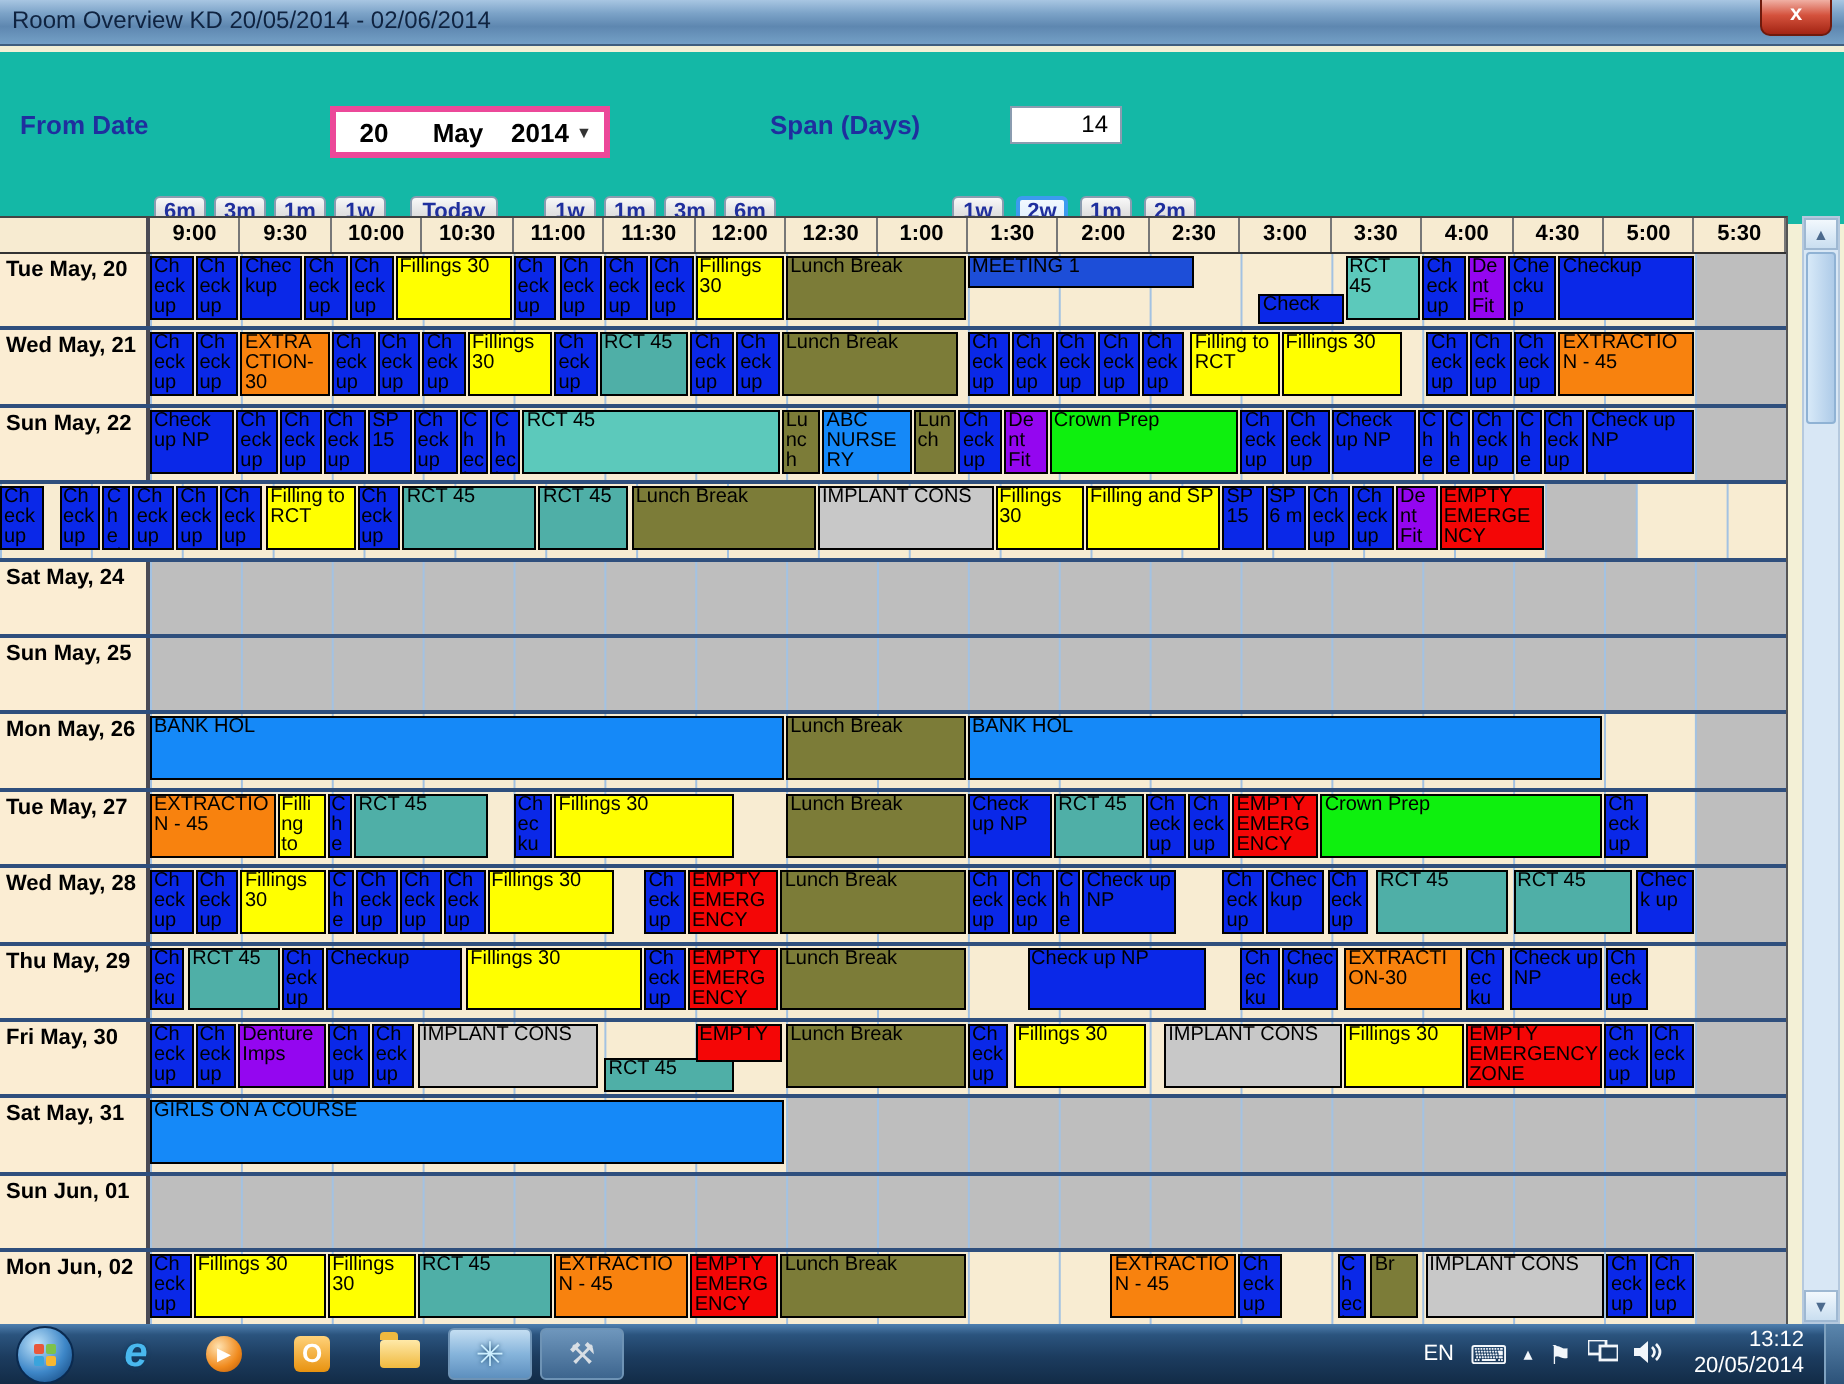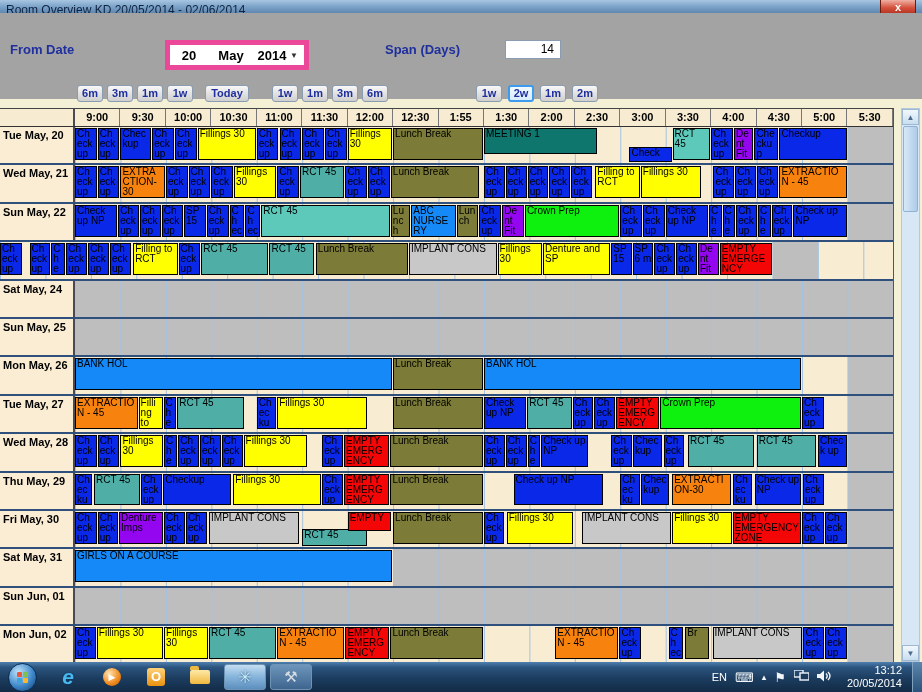--- a/index.html
+++ b/index.html
@@ -10,26 +10,26 @@
   .titlebar{position:absolute;top:0;left:0;width:922px;height:22px;
     background:linear-gradient(180deg,#A8C6E2 0%,#7CA3C8 30%,#5E87B0 60%,#74A0C6 100%);
     border-bottom:1px solid #3F5E7E;}
   .titlebar .title{position:absolute;left:6px;top:3px;font-size:12px;color:#0F2340;}
   .close-btn{position:absolute;top:0;right:6px;width:34px;height:17px;
     background:linear-gradient(#F0B0A4,#D4523D 45%,#A32413);
     border:1px solid #6E1A0C;border-top:none;border-radius:0 0 5px 5px;
     color:#fff;font-size:11px;font-weight:bold;text-align:center;line-height:15px;cursor:pointer;}
 
   
-  .controls{position:absolute;top:13px;left:0;width:922px;height:86px;background:#a3a3a3;}
+  .controls{position:absolute;top:26px;left:0;width:922px;height:86px;background:#14b8a6;}
   .nav-label{position:absolute;color:#1F2F9E;font-weight:bold;font-size:13px;}
   .from-date-label{left:10px;top:29px}
   .span-label{left:385px;top:29px}
   .datepicker{position:absolute;left:165px;top:27px;width:134px;height:20px;background:#fff;
-    border:5px solid #ec4899;display:flex;align-items:center;font-size:13px;font-weight:bold;color:#000;cursor:pointer;}
+    border:3px solid #ec4899;display:flex;align-items:center;font-size:13px;font-weight:bold;color:#000;cursor:pointer;}
   .datepicker .seg{text-align:center}
   .dp-day{width:38px}.dp-month{width:46px}.dp-year{width:36px}
   .dp-caret{width:12px;font-size:8px;color:#333}
   .span-input{position:absolute;left:505px;top:27px;width:48px;height:16px;background:#fff;
     border:1px solid #8A9CB0;font-size:12px;text-align:right;padding:1px 6px 0 0;color:#000;}
   .btn{position:absolute;top:72px;width:26px;height:17px;box-sizing:border-box;
     background:linear-gradient(#F8F8F8,#E4E4E4 45%,#CFCFCF);
     border:1px solid #8A9CB0;border-radius:3px;color:#1F2F9E;font-weight:bold;
     font-size:11px;text-align:center;line-height:14px;cursor:pointer;}
   .btn.wide{width:44px}
@@ -138,21 +138,21 @@
   <div class="cal-header">
     <div class="corner"></div>
   <div class="time-cell">9:00</div>
       <div class="time-cell">9:30</div>
       <div class="time-cell">10:00</div>
       <div class="time-cell">10:30</div>
       <div class="time-cell">11:00</div>
       <div class="time-cell">11:30</div>
       <div class="time-cell">12:00</div>
       <div class="time-cell">12:30</div>
-      <div class="time-cell">1:55</div>
+      <div class="time-cell">1:00</div>
       <div class="time-cell">1:30</div>
       <div class="time-cell">2:00</div>
       <div class="time-cell">2:30</div>
       <div class="time-cell">3:00</div>
       <div class="time-cell">3:30</div>
       <div class="time-cell">4:00</div>
       <div class="time-cell">4:30</div>
       <div class="time-cell">5:00</div>
       <div class="time-cell">5:30</div>
     </div>
@@ -166,21 +166,21 @@
           <div class="event" style="left: 45.4444px; width: 30.8111px; top: 1px; height: 31.96px; background: rgb(10, 40, 232);">Checkup</div>
           <div class="event" style="left: 77.2556px; width: 21.7222px; top: 1px; height: 31.96px; background: rgb(10, 40, 232);">Checkup</div>
           <div class="event" style="left: 99.9778px; width: 21.7222px; top: 1px; height: 31.96px; background: rgb(10, 40, 232);">Checkup</div>
           <div class="event" style="left: 122.7px; width: 58.0778px; top: 1px; height: 31.96px; background: rgb(255, 255, 0);">Fillings 30</div>
           <div class="event" style="left: 181.778px; width: 21.7222px; top: 1px; height: 31.96px; background: rgb(10, 40, 232);">Checkup</div>
           <div class="event" style="left: 204.5px; width: 21.7222px; top: 1px; height: 31.96px; background: rgb(10, 40, 232);">Checkup</div>
           <div class="event" style="left: 227.222px; width: 21.7222px; top: 1px; height: 31.96px; background: rgb(10, 40, 232);">Checkup</div>
           <div class="event" style="left: 249.944px; width: 21.7222px; top: 1px; height: 31.96px; background: rgb(10, 40, 232);">Checkup</div>
           <div class="event" style="left: 272.667px; width: 44.4444px; top: 1px; height: 31.96px; background: rgb(255, 255, 0);">Fillings 30</div>
           <div class="event" style="left: 318.111px; width: 89.8889px; top: 1px; height: 31.96px; background: rgb(124, 124, 56);">Lunch Break</div>
-          <div class="event" style="left: 409px; width: 112.611px; top: 1px; height: 26px; background: #0f766e;">MEETING 1</div>
+          <div class="event" style="left: 409px; width: 112.611px; top: 1px; height: 16px; background: #1d4ed8;">MEETING 1</div>
           <div class="event" style="left: 522.611px; width: 73.9833px; top: 1px; height: 18.7px; background: rgb(26, 156, 150); margin-top: 48px;">Crown Fit</div>
           <div class="event" style="left: 554.422px; width: 42.1722px; top: 19.7px; height: 15.3px; background: rgb(10, 40, 232);">Check</div>
           <div class="event" style="left: 597.594px; width: 37.6278px; top: 1px; height: 31.96px; background: rgb(92, 201, 187);">RCT 45</div>
           <div class="event" style="left: 636.222px; width: 21.7222px; top: 1px; height: 31.96px; background: rgb(10, 40, 232);">Checkup</div>
           <div class="event" style="left: 658.944px; width: 19.45px; top: 1px; height: 31.96px; background: rgb(148, 6, 240);">Dent Fit</div>
           <div class="event" style="left: 679.394px; width: 23.9944px; top: 1px; height: 31.96px; background: rgb(10, 40, 232);">Checkup</div>
           <div class="event" style="left: 704.389px; width: 67.1667px; top: 1px; height: 31.96px; background: rgb(10, 40, 232);">Checkup</div>
           <div class="event closed" style="left: 772.556px; width: 45.4444px; background: rgb(190, 190, 190);"></div>
         </div>
       </div>
@@ -254,21 +254,21 @@
           <div class="event" style="left: 66.3489px; width: 20.8133px; top: 1px; height: 31.96px; background: rgb(10, 40, 232);">Checkup</div>
           <div class="event" style="left: 88.1622px; width: 20.8133px; top: 1px; height: 31.96px; background: rgb(10, 40, 232);">Checkup</div>
           <div class="event" style="left: 109.976px; width: 20.8133px; top: 1px; height: 31.96px; background: rgb(10, 40, 232);">Checkup</div>
           <div class="event" style="left: 133.152px; width: 44.4444px; top: 1px; height: 31.96px; background: rgb(255, 255, 0);">Filling to RCT</div>
           <div class="event" style="left: 178.597px; width: 21.7222px; top: 1px; height: 31.96px; background: rgb(10, 40, 232);">Checkup</div>
           <div class="event" style="left: 201.319px; width: 67.1667px; top: 1px; height: 31.96px; background: rgb(79, 175, 167);">RCT 45</div>
           <div class="event" style="left: 269.486px; width: 44.4444px; top: 1px; height: 31.96px; background: rgb(79, 175, 167);">RCT 45</div>
           <div class="event" style="left: 315.839px; width: 92.1611px; top: 1px; height: 31.96px; background: rgb(124, 124, 56);">Lunch Break</div>
           <div class="event" style="left: 409px; width: 87.6167px; top: 1px; height: 31.96px; background: rgb(200, 200, 200);">IMPLANT CONS</div>
           <div class="event" style="left: 497.617px; width: 44.4444px; top: 1px; height: 31.96px; background: rgb(255, 255, 0);">Fillings 30</div>
-          <div class="event" style="left: 543.061px; width: 67.1667px; top: 1px; height: 31.96px; background: rgb(255, 255, 0);">Denture and SP</div>
+          <div class="event" style="left: 543.061px; width: 67.1667px; top: 1px; height: 31.96px; background: rgb(255, 255, 0);">Filling and SP</div>
           <div class="event" style="left: 611.228px; width: 20.3589px; top: 1px; height: 31.96px; background: rgb(10, 40, 232);">SP 15</div>
           <div class="event" style="left: 632.587px; width: 20.8133px; top: 1px; height: 31.96px; background: rgb(10, 40, 232);">SP 6 m</div>
           <div class="event" style="left: 654.4px; width: 20.8133px; top: 1px; height: 31.96px; background: rgb(10, 40, 232);">Checkup</div>
           <div class="event" style="left: 676.213px; width: 20.8133px; top: 1px; height: 31.96px; background: rgb(10, 40, 232);">Checkup</div>
           <div class="event" style="left: 698.027px; width: 20.8133px; top: 1px; height: 31.96px; background: rgb(148, 6, 240);">Dent Fit</div>
           <div class="event" style="left: 719.84px; width: 51.7156px; top: 1px; height: 31.96px; background: rgb(244, 6, 6);">EMPTY EMERGENCY ZONE</div>
           <div class="event closed" style="left: 772.556px; width: 45.4444px; background: rgb(190, 190, 190);"></div>
         </div>
       </div>
       <div class="cal-row">

